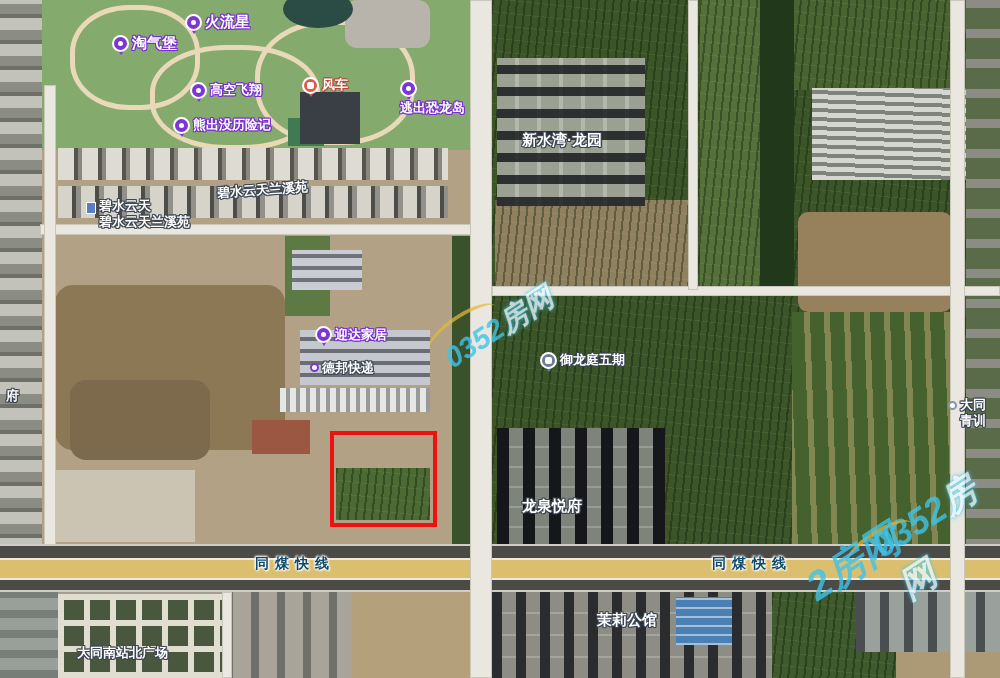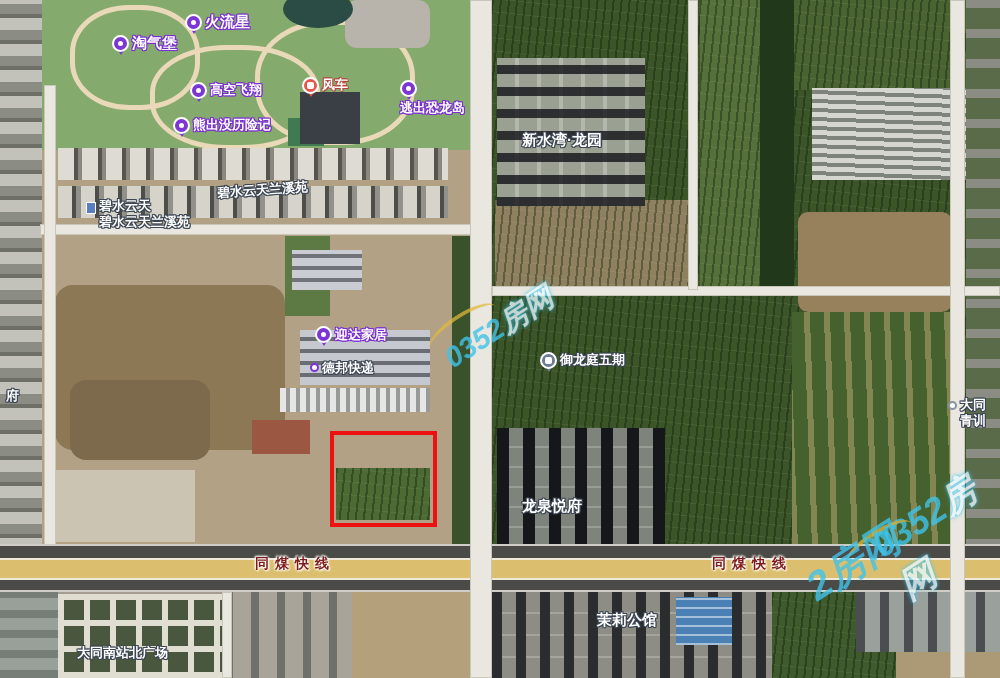--- a/index.html
+++ b/index.html
@@ -20,21 +20,21 @@
   .p-purple{background:#7c35d6;color:#7c35d6;}
   .p-purple .pg{border-radius:50%;inset:4px;}
   .p-red{background:#e8564a;color:#e8564a;}
   .p-red .pg{border-radius:2px;}
   .p-slate{background:#6b7d92;color:#6b7d92;}
   .p-slate .pg{border-radius:2px;}
   .dot{width:9px;height:9px;border-radius:50%;background:#fff;border:2px solid #7c35d6;box-sizing:border-box;flex:none;margin-top:3px;}
   .dot.plain{border-color:#8a93a3;}
   .sq-blue{width:8px;height:10px;background:#5a7fc0;border:1px solid #fff;flex:none;margin-top:3px;}
   
-  .rlabel{position:absolute;z-index:40;font-weight:bold;font-size:14px;color:#7f1d1d;letter-spacing:6px;
+  .rlabel{position:absolute;z-index:40;font-weight:bold;font-size:14px;color:#0c4a6e;letter-spacing:6px;
           text-shadow:0 0 3px #fff,0 0 3px #fff,1px 1px 2px #fff,-1px -1px 2px #fff;}
   
   .redbox{position:absolute;left:330px;top:431px;width:99px;height:88px;border:4px solid #ee1111;z-index:30;}
   
   .wm{position:absolute;z-index:50;pointer-events:none;font-style:italic;font-weight:bold;opacity:.8;}
   .wm-num{color:#3fc3ea;}
   .wm-name{color:rgba(255,255,255,.88);text-shadow:0 0 2px #3fc3ea,0 0 4px #3fc3ea;}
   .wm-swoosh{position:absolute;left:-8px;top:-14px;width:78px;height:24px;border-top:4px solid rgba(225,185,60,.9);border-radius:50%;}
   
   .farm{background-image:repeating-linear-gradient(96deg,rgba(8,22,4,.35) 0 2px,transparent 2px 8px),

